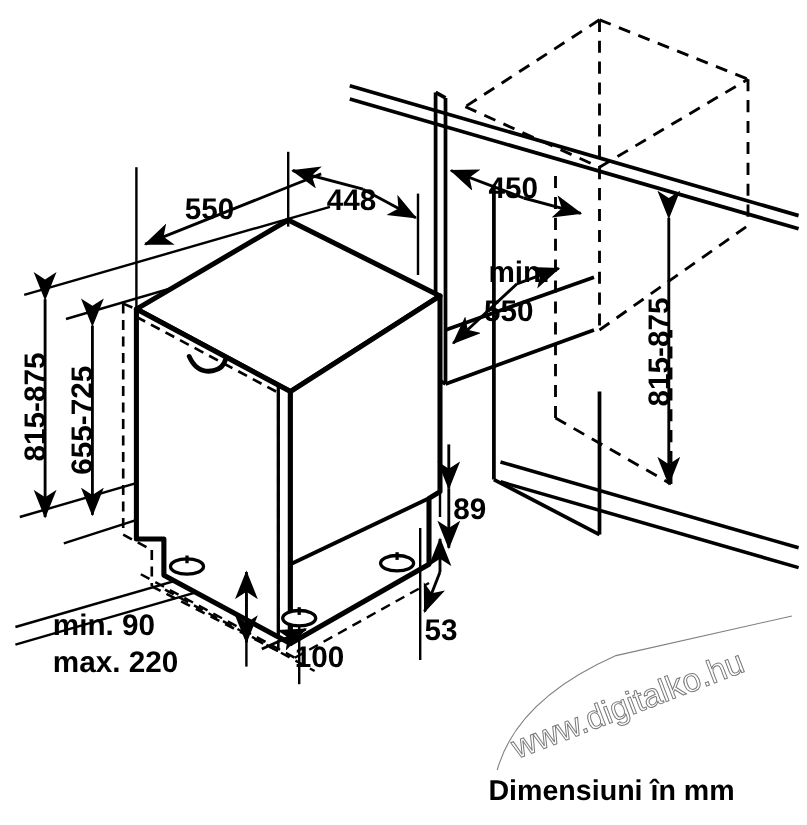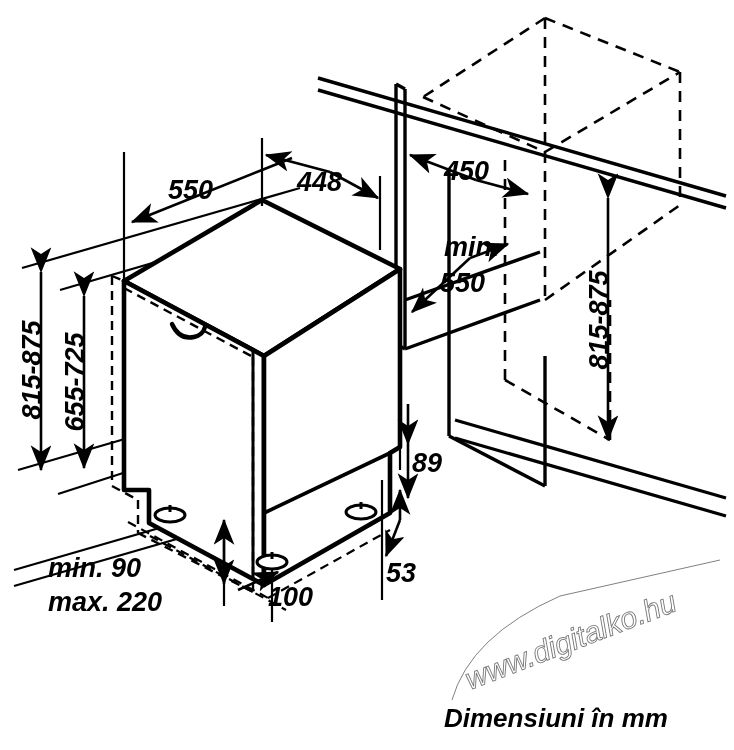--- a/index.html
+++ b/index.html
@@ -1,18 +1,18 @@
 <!DOCTYPE html>
 <html><head>
 <meta charset="utf-8">
 <style>
   html,body{margin:0;padding:0;background:#ffffff;}
   body{width:734px;height:750px;position:relative;overflow:hidden;
        font-family:"Liberation Sans",sans-serif;color:#000000;}
-  #stage{position:absolute;inset:0;width:734px;height:750px;font-style:italic;}
+  #stage{position:absolute;inset:0;width:734px;height:750px;}
   svg{position:absolute;top:0;left:0;}
   .dim-text{font-family:"Liberation Sans",sans-serif;font-weight:700;fill:#000;}
   .caption-text{font-family:"Liberation Sans",sans-serif;font-weight:700;fill:#000;}
   .wm-text{font-family:"Liberation Sans",sans-serif;fill:none;stroke:#4a4a4a;
            stroke-width:.9;font-size:30px;opacity:.75;}
 </style>
 </head>
 <body>
 
 <div id="stage">

